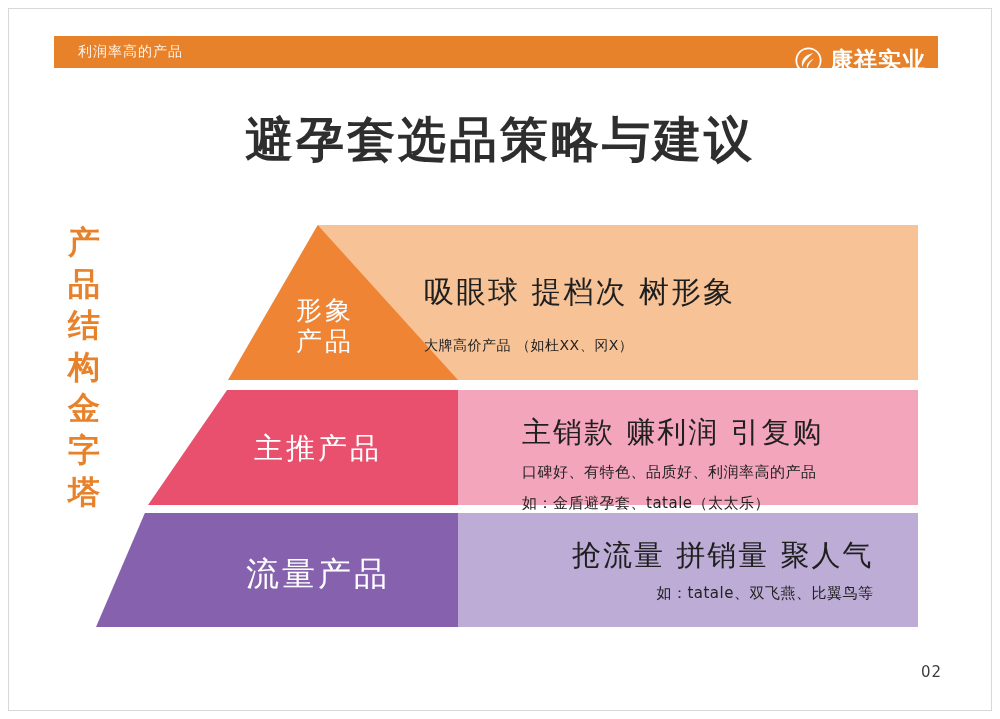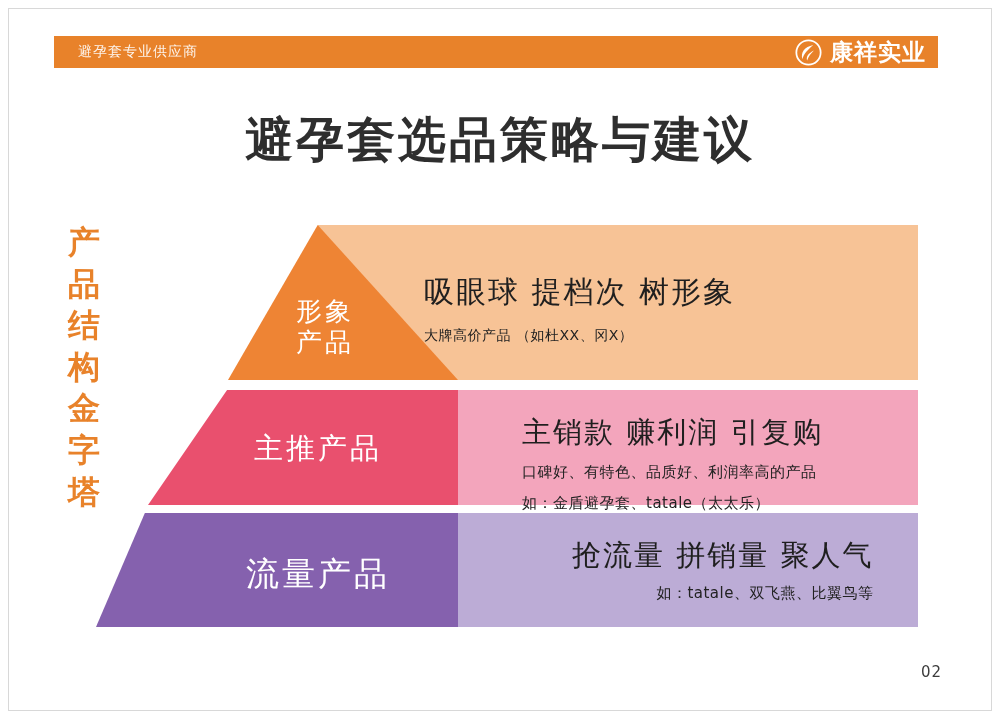--- a/index.html
+++ b/index.html
@@ -44,21 +44,21 @@
     top: 43px;
     font-size: 14px;
     letter-spacing: 1px;
     color: #fdf3ea;
     font-family: "DejaVu Sans", "Liberation Sans", sans-serif;
     white-space: nowrap;
   }
   .brand {
     position: absolute;
     right: 74px;
-    top: 38px;
+    top: 46px;
     height: 28px;
     display: flex;
     align-items: center;
     gap: 8px;
   }
   .brand-mark {
     width: 27px;
     height: 27px;
     flex: 0 0 auto;
   }
@@ -138,21 +138,21 @@
     left: 96px; top: 513px; width: 362px; height: 114px;
     background: #8561AE;
     clip-path: polygon(13.5% 0%, 100% 0%, 100% 100%, 0% 100%);
   }
 
   
   .tier-label {
     position: absolute;
     color: #ffffff;
     font-weight: normal;
-    font-family: Liberation Sans, sans-serif;
+    font-family: Liberation Serif, serif;
     letter-spacing: 3px;
     white-space: nowrap;
     text-align: center;
   }
   .tier-label-top {
     left: 270px; top: 296px; width: 110px;
     font-size: 26px; line-height: 1.18;
   }
   .tier-label-top span { display: block; }
   .tier-label-mid {
@@ -181,21 +181,21 @@
   .tier-sub {
     font-size: 14px;
     color: #222222;
     letter-spacing: 0.5px;
     white-space: nowrap;
     font-family: "DejaVu Sans", "Liberation Sans", sans-serif;
   }
 
   .text-top { left: 424px; top: 272px; }
   .text-top .tier-head { font-size: 30px; }
-  .text-top .tier-sub  { margin-top: 14px; font-size: 14px; }
+  .text-top .tier-sub  { margin-top: 24px; font-size: 14px; }
 
   .text-mid { left: 522px; top: 413px; }
   .text-mid .tier-head { font-size: 29px; }
   .text-mid .tier-sub  { margin-top: 8px; font-size: 15px; line-height: 1.55; }
 
   .text-bot { left: 572px; top: 536px; text-align: right; }
   .text-bot .tier-head { font-size: 29px; }
   .text-bot .tier-sub  { margin-top: 6px; font-size: 15px; line-height: 1.55; padding-left: 8px; }
 
   
@@ -210,21 +210,21 @@
   }
 </style>
 </head>
 <body>
 
 <div id="slide">
 
   <div class="frame-border"></div>
 
   <div class="header-bar"></div>
-  <div class="header-tagline">避孕套专业供应商</div>
+  <div class="header-tagline">利润率高的产品</div>
 
   <div class="brand">
     <span class="brand-mark">
       <svg width="27" height="27" viewBox="0 0 40 40" aria-hidden="true">
         <circle cx="20" cy="20" r="18" fill="none" stroke="#ffffff" stroke-width="2.6"></circle>
         <path d="M27 9 C14 12, 8 20, 11 30 C13 22, 19 16, 27 9 Z" fill="#ffffff"></path>
         <path d="M29 13 C18 17, 13 24, 15 32 C17 25, 22 19, 29 13 Z" fill="#E8822A"></path>
         <path d="M28 17 C20 21, 16 26, 18 32 C20 26, 23 22, 28 17 Z" fill="#ffffff"></path>
       </svg>
     </span>

